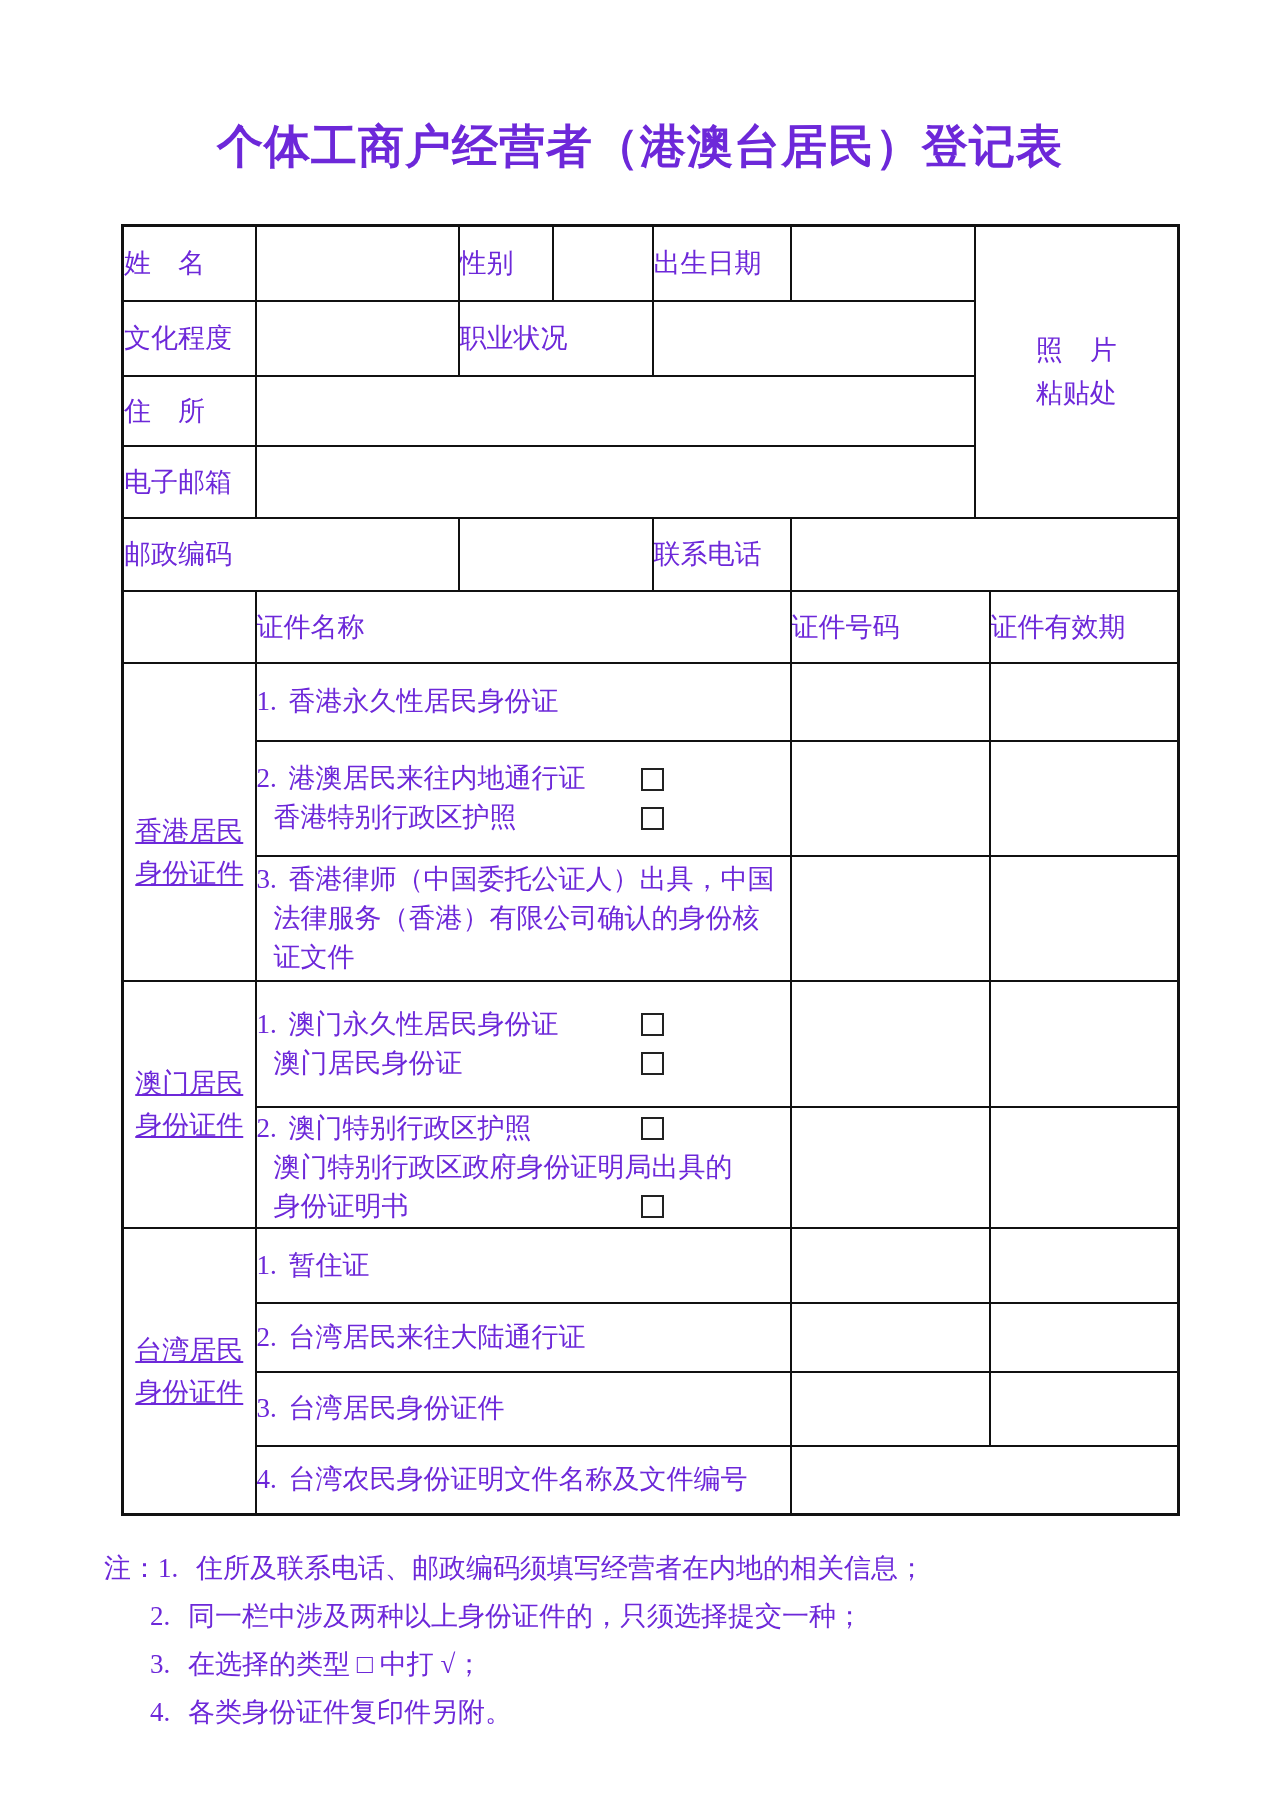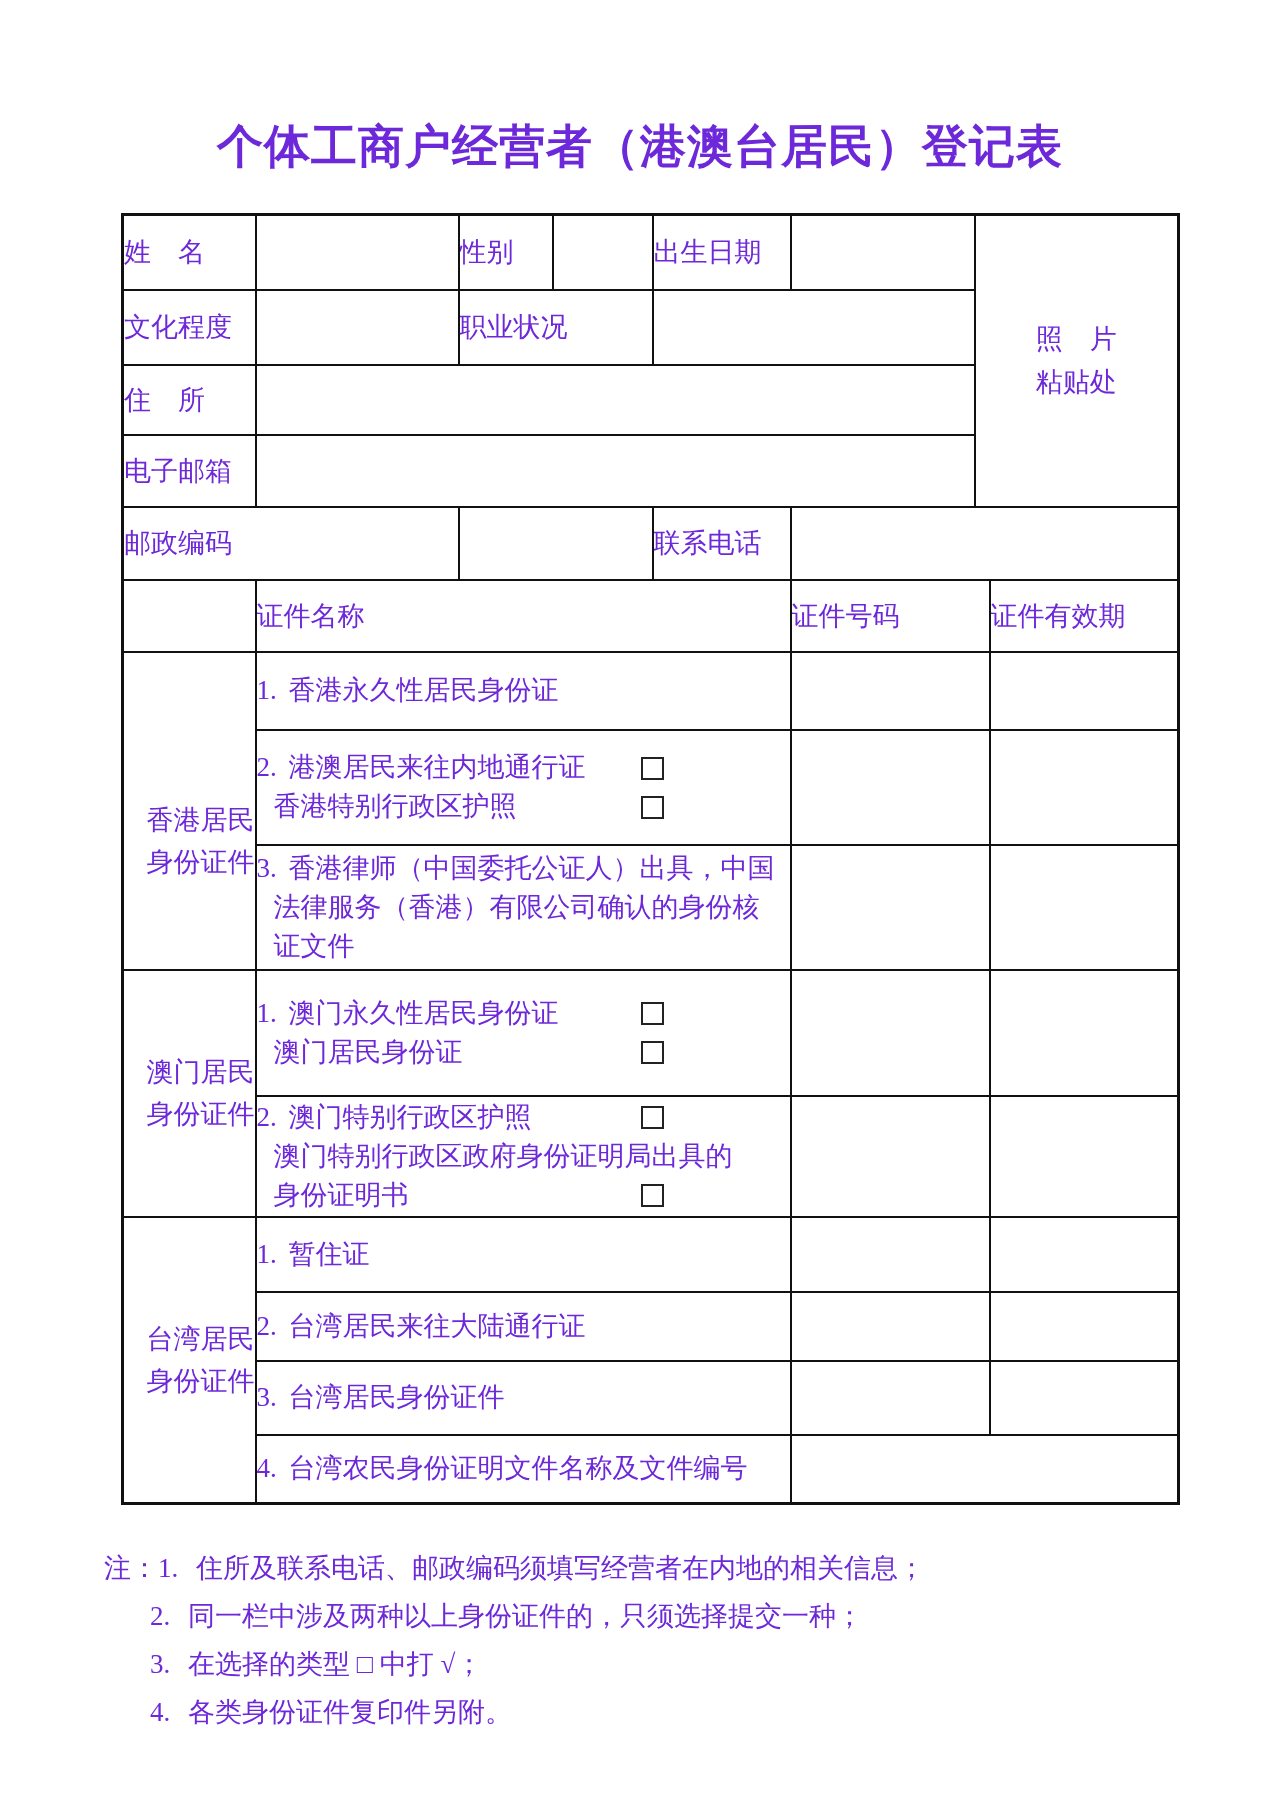--- a/index.html
+++ b/index.html
@@ -15,21 +15,21 @@
     position:absolute;
     left:0;top:116px;width:1280px;
     text-align:center;
     font-size:46px;
     font-weight:bold;
     letter-spacing:1px;
     white-space:nowrap;
   }
   table.reg{
     position:absolute;
-    left:121px;top:213px;
+    left:121px;top:224px;
     width:1056px;
     border-collapse:collapse;
     table-layout:fixed;
     border:3px solid #111;
   }
   table.reg td{
     border:2px solid #111;
     padding:0;
     font-size:27px;
     vertical-align:middle;
@@ -39,21 +39,21 @@
   tr.r4{height:72px}  tr.r5{height:73px}  tr.r6{height:72px}
   tr.r7{height:78px}  tr.r8{height:115px} tr.r9{height:125px}
   tr.r10{height:126px}tr.r11{height:121px}tr.r12{height:75px}
   tr.r13{height:69px} tr.r14{height:74px} tr.r15{height:69px}
 
   td.lbl{padding-left:8px;font-size:28px;white-space:nowrap;}
   td.ctr{white-space:nowrap;}
   td.photo{text-align:center;line-height:43px;font-size:27px;}
   td.nb{border-bottom-style:hidden;border-bottom-width:0;}
   td.nt{border-top-style:none;border-top-width:0;}
-  td.sec{text-align:right;font-size:27px;line-height:42px;}
+  td.sec{text-align:center;font-size:27px;line-height:42px;text-decoration:underline;}
   td.sec .shift{position:relative;top:30px;}
 
   td.doc{padding-left:25px;font-size:26px;}
   .dline{position:relative;line-height:39px;white-space:nowrap;}
   .dnum{display:inline-block;width:32px;}
   .dcont{padding-left:17px;}
   .cbox{
     position:absolute;
     left:384px;top:50%;
     width:19px;height:19px;

